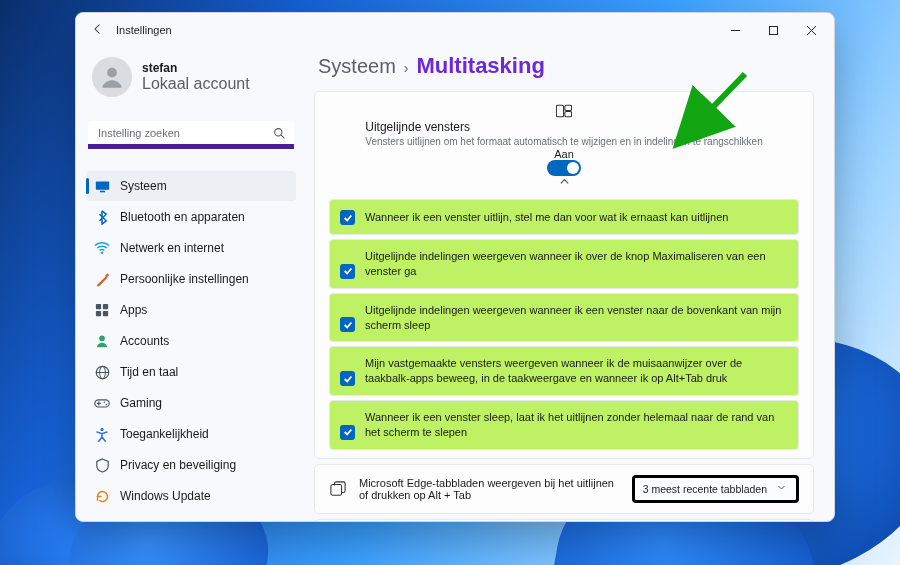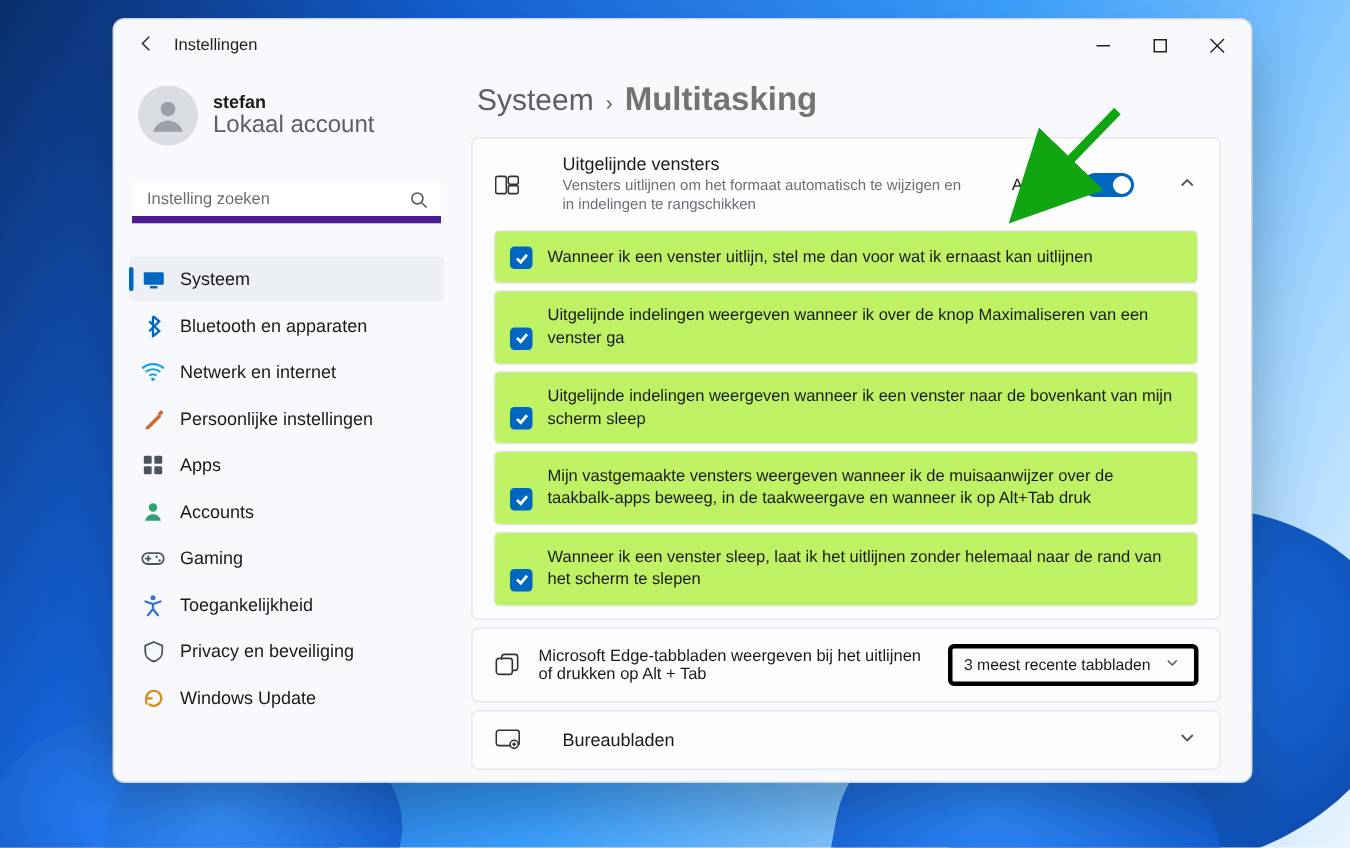--- a/index.html
+++ b/index.html
@@ -57,27 +57,27 @@
   .nav-item.selected { background: #eceff3;}
   .nav-item.selected::before {
     content: ""; position: absolute; left: 0; top: 7px; bottom: 7px; width: 3px; background: #0067c0; border-radius: 2px;
   }
   .nav-icon { width: 16px; height: 16px; display: flex; align-items: center; justify-content: center; font-size: 12px;}
 
   .main { flex: 1; padding: 4px 20px 10px 8px; overflow-y: auto;}
   .breadcrumb { display: flex; align-items: baseline; gap: 8px; margin: 2px 0 12px 4px;}
   .bc-parent { font-size: 20px; color: #5b6068; font-weight: 400;}
   .bc-sep { font-size: 14px; color: #5b6068;}
-  .bc-current { font-size: 22px; font-weight: 600; color: #737373;}
+  .bc-current { font-size: 22px; font-weight: 600; color: #6d28d9;}
 
   .card {
     background: #fdfdfe; border: 1px solid #e6e8ec; border-radius: 5px; margin-bottom: 5px;
   }
   .card-header {
-    display: flex; align-items: center; gap: 28px; padding: 10px 14px; cursor: pointer;
+    display: flex; align-items: center; gap: 0; padding: 10px 14px; cursor: pointer; flex-direction: column;
   }
   .card-ic { width: 18px; height: 18px; display:flex; align-items:center; justify-content:center; color:#333;}
   .card-titles { flex: 1;}
   .card-title { font-size: 12px; color: #1a1a1a;}
   .card-sub { font-size: 10px; color: #6a6f76; line-height: 1.3; margin-top: 1px;}
   .toggle-label { font-size: 11px; color: #1a1a1a;}
   .toggle {
     width: 34px; height: 16px; border-radius: 10px; background: #0067c0; position: relative; cursor: pointer;
   }
   .toggle::after {
@@ -226,20 +226,30 @@
             <span class="nav-icon">
               <svg width="14" height="14" viewBox="0 0 16 16">
                 <circle cx="8" cy="5" r="3.2" fill="#2fa36f"></circle>
                 <path d="M2 15 c1-4 4-5 6-5 s5 1 6 5 z" fill="#2fa36f"></path>
               </svg>
             </span>
             <span>Accounts</span>
           </div>
           <div class="nav-item">
             <span class="nav-icon">
+              <svg width="15" height="15" viewBox="0 0 18 18">
+                <circle cx="9" cy="9" r="7.5" fill="none" stroke="#4a5560" stroke-width="1.5"></circle>
+                <ellipse cx="9" cy="9" rx="3.5" ry="7.5" fill="none" stroke="#4a5560" stroke-width="1.2"></ellipse>
+                <line x1="1.5" y1="9" x2="16.5" y2="9" stroke="#4a5560" stroke-width="1.2"></line>
+              </svg>
+            </span>
+            <span>Tijd en taal</span>
+          </div>
+          <div class="nav-item">
+            <span class="nav-icon">
               <svg width="16" height="12" viewBox="0 0 20 14">
                 <rect x="1" y="3" width="18" height="9" rx="4.5" fill="none" stroke="#4a5560" stroke-width="1.5"></rect>
                 <line x1="6" y1="5" x2="6" y2="10" stroke="#4a5560" stroke-width="1.5"></line>
                 <line x1="3.5" y1="7.5" x2="8.5" y2="7.5" stroke="#4a5560" stroke-width="1.5"></line>
                 <circle cx="13" cy="6" r="1" fill="#4a5560"></circle>
                 <circle cx="15.5" cy="9" r="1" fill="#4a5560"></circle>
               </svg>
             </span>
             <span>Gaming</span>
           </div>

